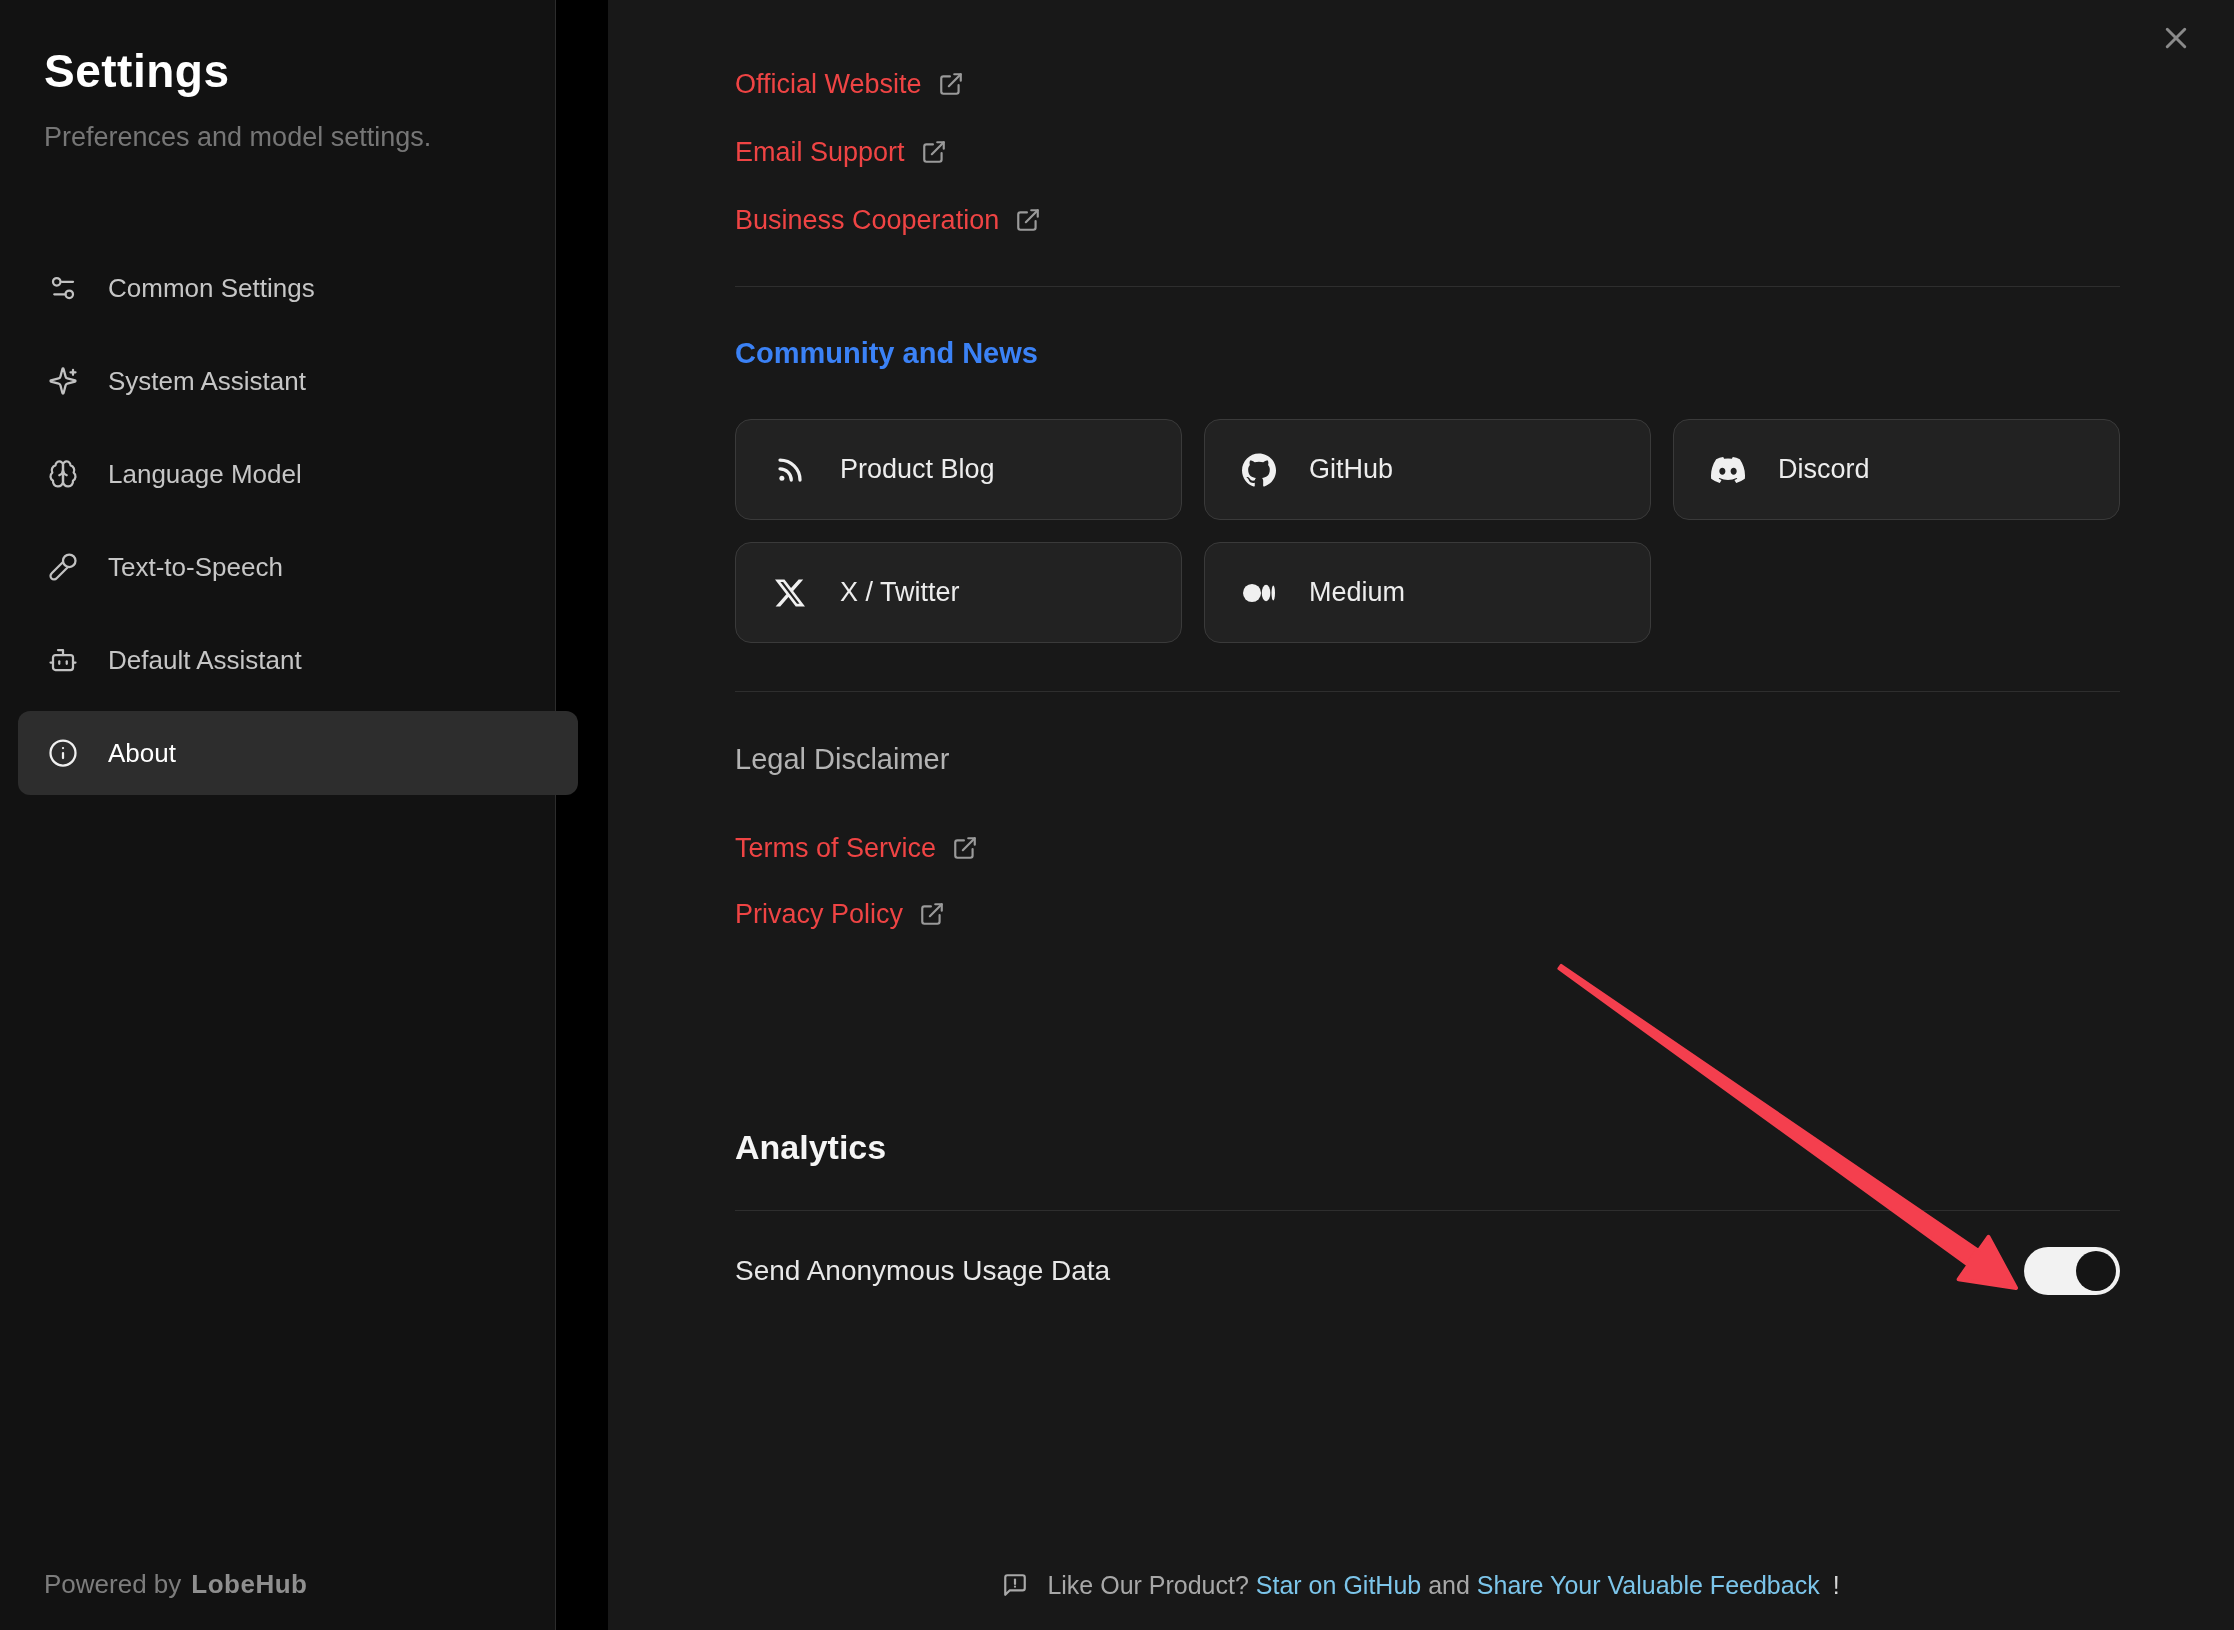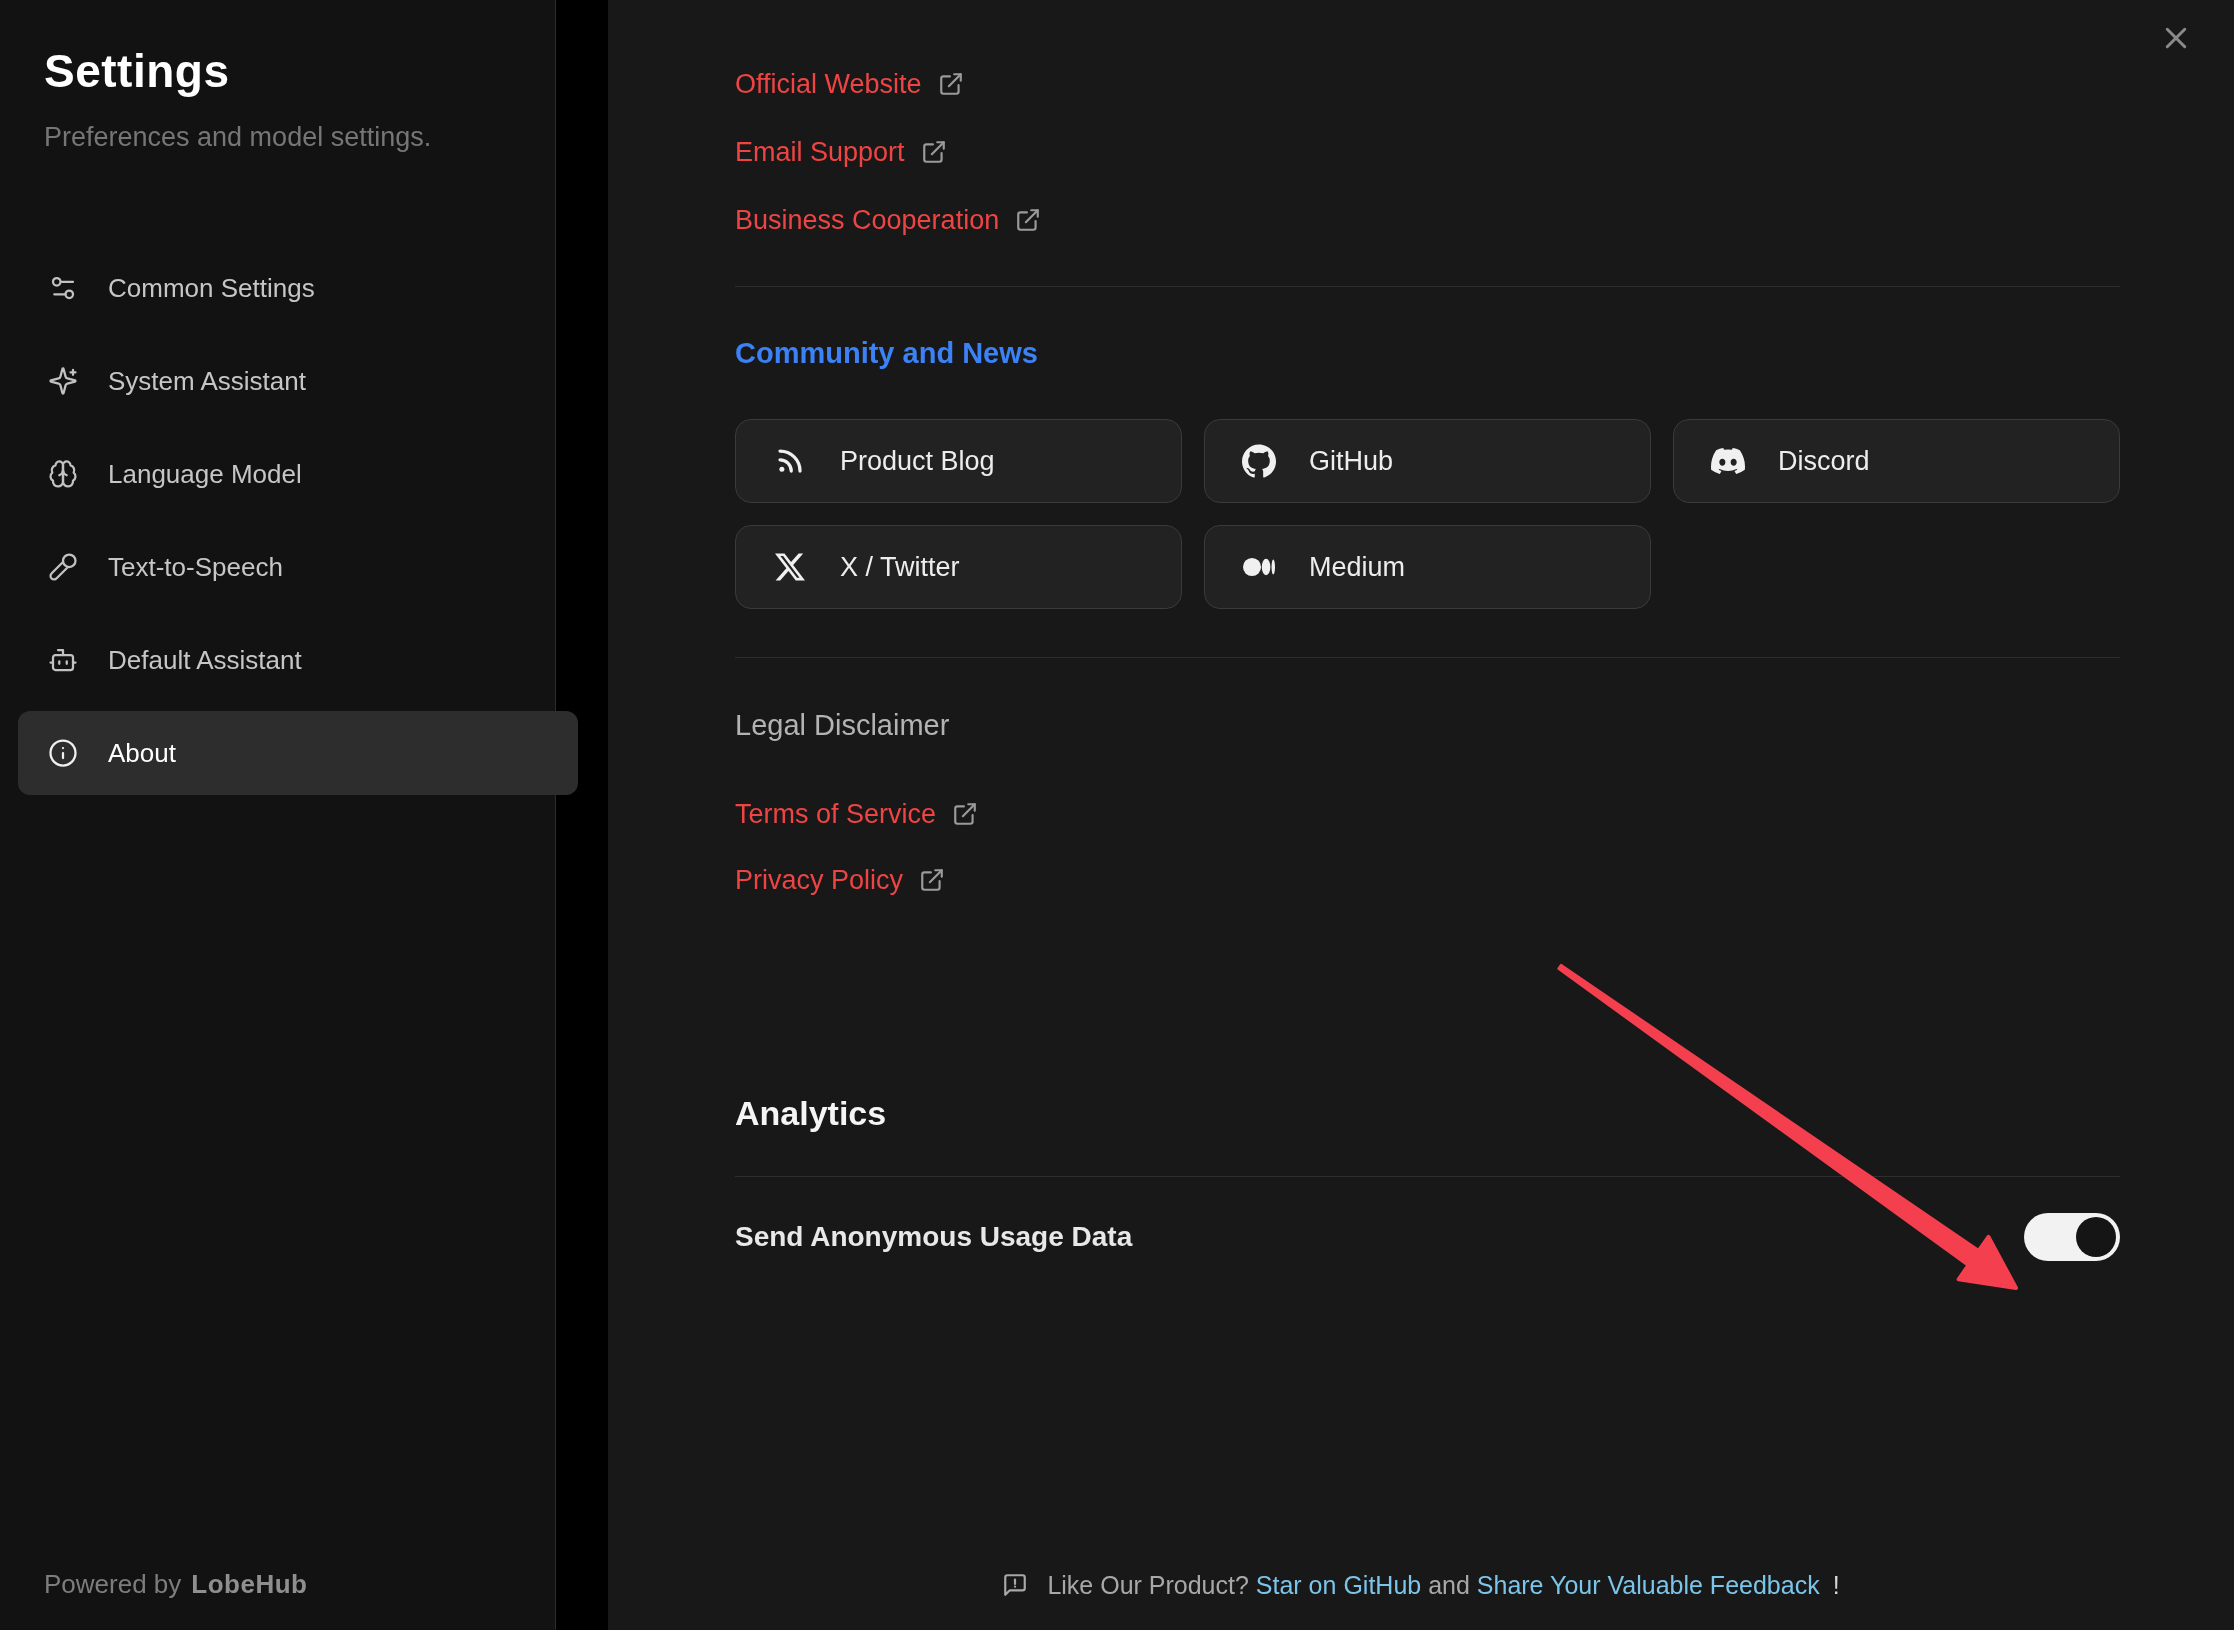--- a/index.html
+++ b/index.html
@@ -34,33 +34,33 @@
   .link-row{display:flex;align-items:center;height:36px;margin-bottom:32px;cursor:pointer;}
   .link-row:last-child{margin-bottom:0;}
   .link-row .lbl{font-size:27px;color:#ef4444;}
   .ext{width:26px;height:26px;margin-left:16px;}
   .ext svg{width:26px;height:26px;stroke:#9a9a9a;fill:none;stroke-width:2;stroke-linecap:round;stroke-linejoin:round;}
   .divider{border:none;border-top:1px solid #2e2e2e;margin:0;}
   .hr1{margin-top:48px;}
   .sec-heading{margin:50px 0 0 0;font-size:29px;font-weight:700;color:#3b82f6;}
   .btn-grid{margin-top:49px;display:flex;flex-wrap:wrap;gap:22px;}
   .comm-btn{
-    box-sizing:border-box;width:calc((100% - 44px)/3);height:84px;
+    box-sizing:border-box;width:calc((100% - 44px)/3);height:101px;
     background:#222222;border:1px solid #3a3a3a;border-radius:16px;
     display:flex;align-items:center;padding-left:36px;cursor:pointer;color:#ededed;font-size:27px;
   }
   .comm-btn .bicn{width:36px;height:36px;margin-right:32px;display:flex;align-items:center;justify-content:center;}
   .hr2{margin-top:48px;}
   .legal-heading{margin:51px 0 0 0;font-size:29px;font-weight:400;color:#b3b3b3;}
   .legal-list{margin-top:54px;}
   .legal-list .link-row{margin-bottom:30px;}
   .analytics-heading{margin:196px 0 0 0;font-size:34px;font-weight:700;color:#f5f5f5;}
   .hr3{margin-top:43px;}
   .setting-row{margin-top:36px;display:flex;align-items:center;justify-content:space-between;}
-  .setting-title{font-size:28px;color:#e8e8e8;line-height:36px;font-weight:bold;}
+  .setting-title{font-size:28px;color:#e8e8e8;line-height:36px;}
   .setting-desc{margin-top:14px;font-size:24px;color:#8f8f8f;line-height:30px;}
   .toggle{
     position:relative;width:96px;height:48px;border-radius:24px;background:#f2f2f2;
     flex-shrink:0;cursor:pointer;
   }
   .toggle .knob{position:absolute;top:4px;right:4px;width:40px;height:40px;border-radius:50%;background:#151515;}
   .close-btn{position:absolute;top:20px;right:38px;width:40px;height:40px;display:flex;align-items:center;justify-content:center;cursor:pointer;}
   .close-btn svg{width:30px;height:30px;stroke:#8a8a8a;stroke-width:2.4;stroke-linecap:round;fill:none;}
   .main-footer{
     position:absolute;left:0;right:0;bottom:26px;text-align:center;font-size:25px;color:#a8a8a8;

